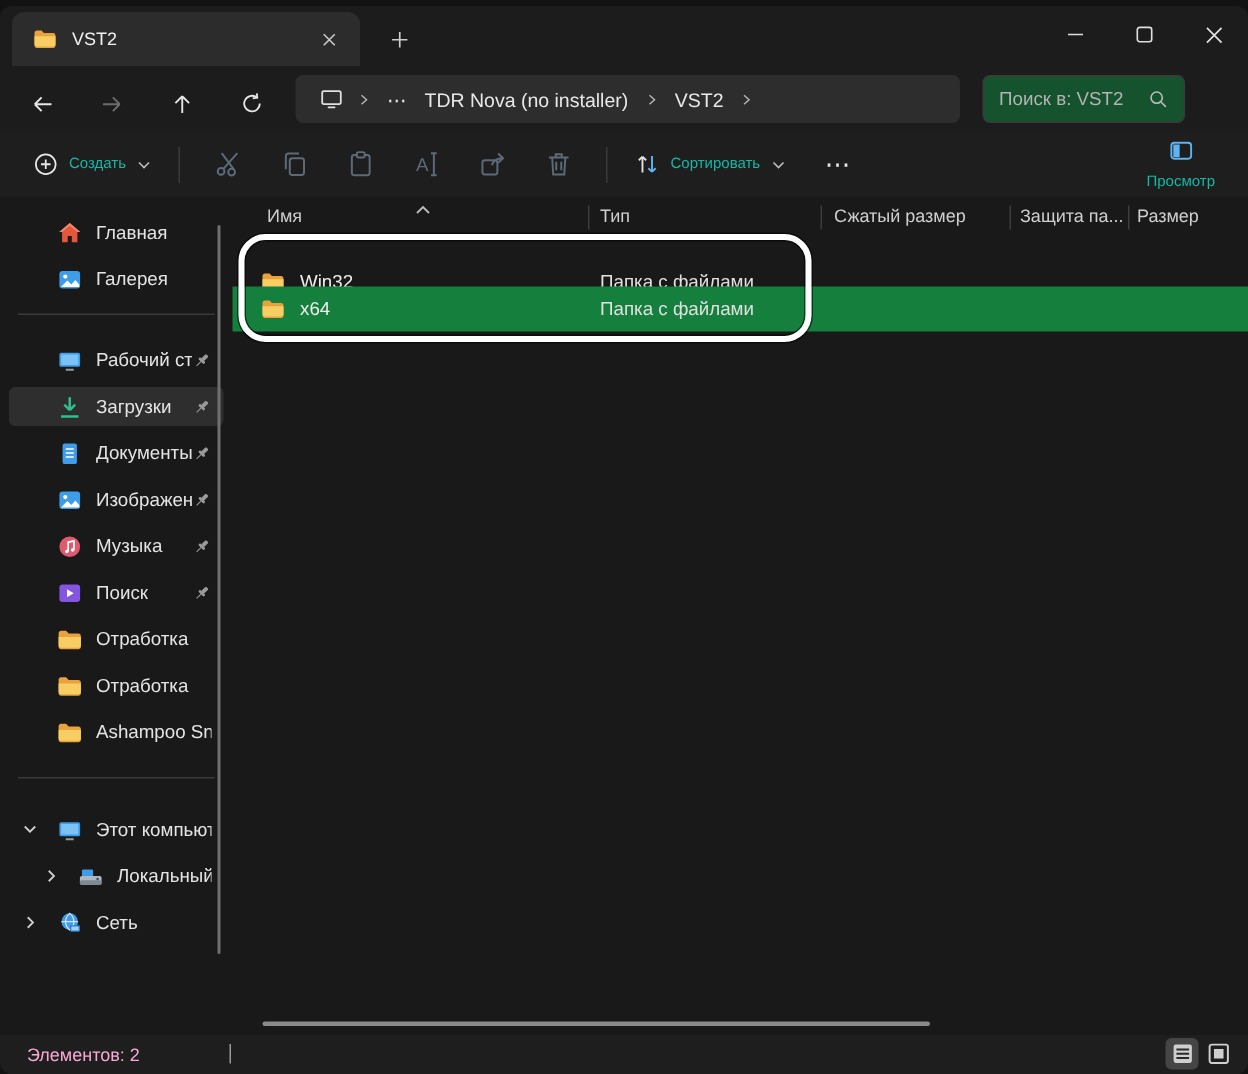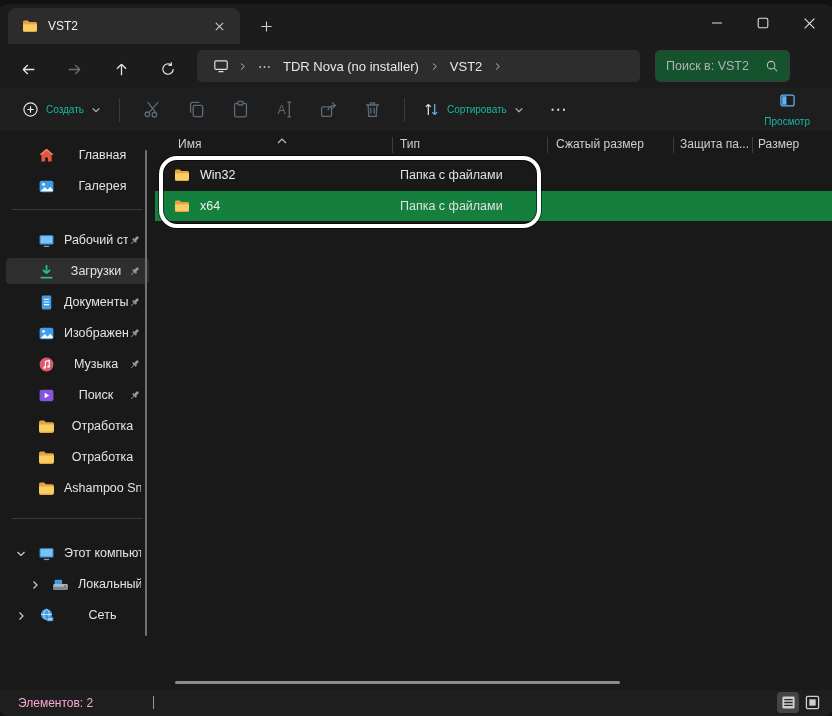--- a/index.html
+++ b/index.html
@@ -32,21 +32,21 @@
   .tb-sep { width:1px; height:24px; background:#3a3a3a; margin:0 10px; }
   .tb-ico { width:44px; height:32px; display:flex; align-items:center; justify-content:center; }
   .tb-right { margin-left:auto; margin-right:14px;flex-direction:column; }
   .more-dots { font-size:17px; color:#e6e6e6; letter-spacing:1px; padding:0 18px; }
 
   
   .bodyarea { position:absolute; top:127px; bottom:26px; left:0; right:0; background:#191919; }
 
   
   .sidebar { position:absolute; left:0; top:0; bottom:0; width:155px; padding-top:11px; overflow:hidden; }
-  .sitem { height:26px; margin:0 6px 5px 6px; border-radius:4px; display:flex; align-items:center; padding:0 8px 0 34px; position:relative;text-align:center; }
+  .sitem { height:26px; margin:0 6px 5px 6px; border-radius:4px; display:flex; align-items:center; padding:0 8px 0 34px; position:relative; }
   .sitem.sel { background:#2e2e2e; }
   .sitem .sic { position:absolute; left:32px; }
   .slabel { font-size:12.5px; color:#e4e4e4; white-space:nowrap; overflow:hidden; margin-left:24px; flex:1; }
   .pin { margin-left:auto; flex:0 0 auto; }
   .sdiv { height:1px; background:#3a3a3a; margin:10px 12px 17px 12px; }
   .sdiv2 { height:1px; background:#3a3a3a; margin:17px 12px 21px 12px; }
   .chev-slot { position:absolute; left:8px; top:6px; width:14px; height:14px; }
   .sitem.indent1 { padding-left:48px; }
   .sitem.indent1 .sic { left:46px; }
   .sitem.indent1 .chev-slot { left:22px; }
@@ -422,21 +422,21 @@
         <span class="col-label" style="left:245px">Тип</span>
         <span class="col-label" style="left:401px">Сжатый размер</span>
         <span class="col-label" style="left:525px">Защита па...</span>
         <span class="col-label" style="left:603px">Размер</span>
         <span class="col-sep" style="left:237px"></span>
         <span class="col-sep" style="left:392px"></span>
         <span class="col-sep" style="left:518px"></span>
         <span class="col-sep" style="left:597px"></span>
       </div>
 
-      <div class="row" style="top:29px">
+      <div class="row" style="top:42px">
         <svg class="fic" width="16" height="16" viewBox="0 0 16 16">
             <path d="M1 4c0-.9.7-1.6 1.6-1.6h3.1l1.6 1.6h6.1c.9 0 1.6.7 1.6 1.6v6.8c0 .9-.7 1.6-1.6 1.6H2.6c-.9 0-1.6-.7-1.6-1.6V4z" fill="#e8a33d"></path>
             <path d="M1 6.2h14v5.2c0 .9-.7 1.6-1.6 1.6H2.6c-.9 0-1.6-.7-1.6-1.6V6.2z" fill="#f7cd64"></path>
           </svg>
         <span class="fname">Win32</span>
         <span class="ftype">Папка с файлами</span>
       </div>
       <div class="row sel" style="top:60px">
         <svg class="fic" width="16" height="16" viewBox="0 0 16 16">
             <path d="M1 4c0-.9.7-1.6 1.6-1.6h3.1l1.6 1.6h6.1c.9 0 1.6.7 1.6 1.6v6.8c0 .9-.7 1.6-1.6 1.6H2.6c-.9 0-1.6-.7-1.6-1.6V4z" fill="#e8a33d"></path>

